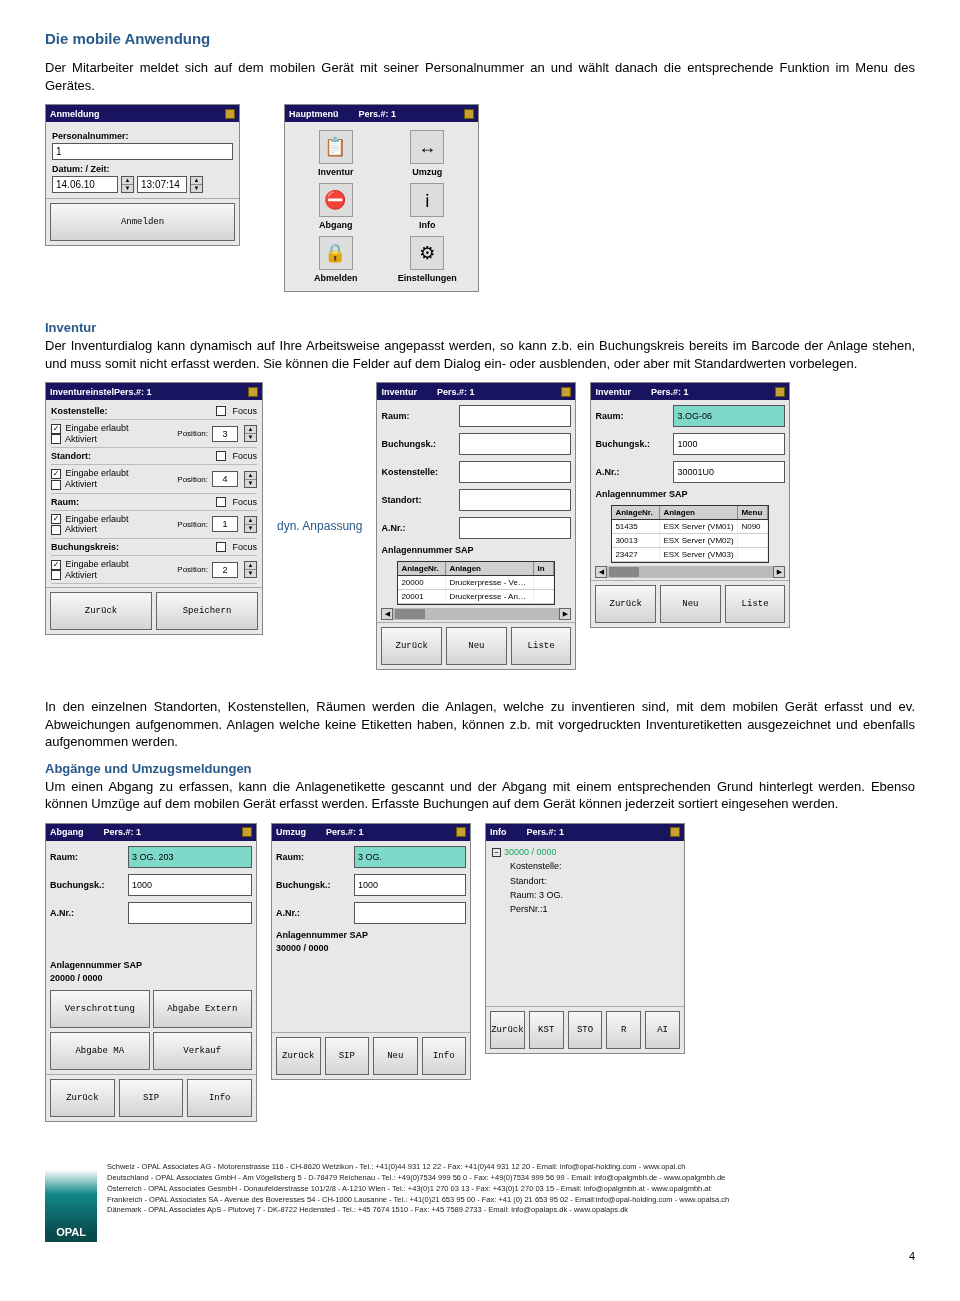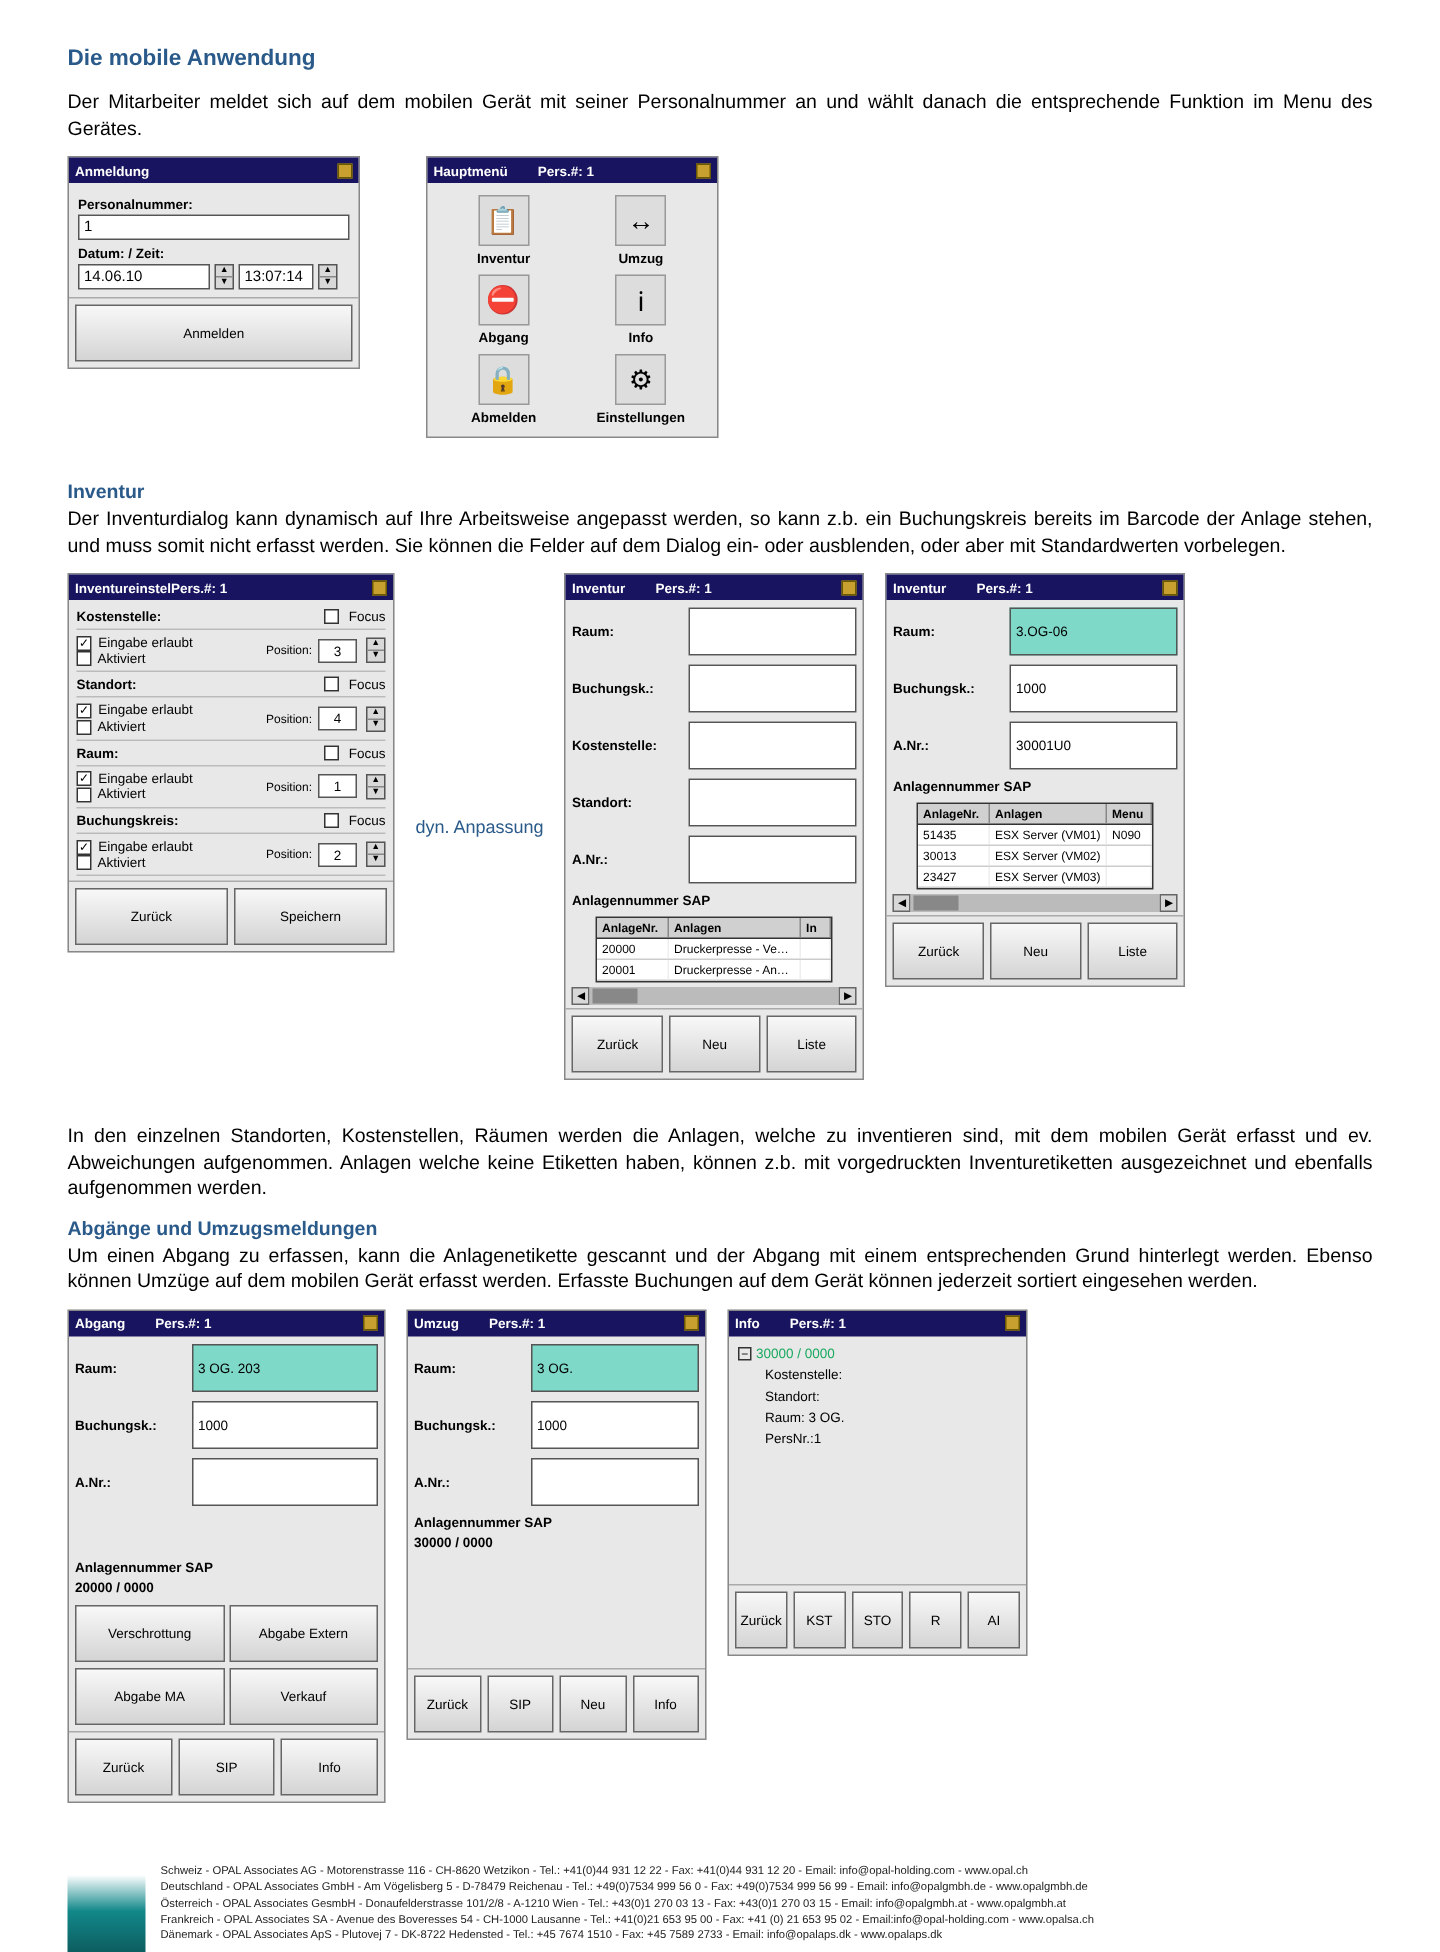--- a/index.html
+++ b/index.html
@@ -18,40 +18,40 @@
   .tb-icon { width: 10px; height: 10px; background: #c8a030; border: 1px solid #6a5800; margin-left: 3px; }
 
   
   .form-pane { padding: 5px 6px; }
   .lbl { font-weight: bold; display: block; margin: 4px 0 2px 0; }
   .txt { border: 1px solid #555; background: #fff; padding: 2px 3px; font-size: 10px; height: 17px; display: inline-block; }
   .txt.full { width: 100%; }
   .time-row { display: flex; gap: 3px; align-items: center; }
   .spin-arrows { display: inline-flex; flex-direction: column; border: 1px solid #555; background: #d8d8d8; }
   .spin-arrows span { font-size: 6px; line-height: 7px; width: 11px; text-align: center; border-bottom: 1px solid #888; }
-  .btn { border: 1px solid #666; background: linear-gradient(#f8f8f8,#d4d4d4); font-size: 9px; text-align: center; padding: 18px 0; height: 18px; display: flex; align-items: center; justify-content: center; }
+  .btn { border: 1px solid #666; background: linear-gradient(#f8f8f8,#d4d4d4); font-size: 9px; text-align: center; padding: 18px 0; height: 18px; display: flex; align-items: center; justify-content: center; font-family: Liberation Mono, monospace; }
   .btn-row { display: flex; gap: 4px; padding: 4px; border-top: 1px solid #aaa; }
   .btn-row .btn { flex: 1; }
 
   
   .menu-grid { display: grid; grid-template-columns: 1fr 1fr; gap: 6px; padding: 8px; }
   .menu-cell { display: flex; flex-direction: column; align-items: center; gap: 3px; }
   .ico { width: 34px; height: 34px; border: 1px solid #999; background: #ddd; display: flex; align-items: center; justify-content: center; font-size: 18px; }
   .menu-cell .cap { font-weight: bold; font-size: 9px; }
 
   
   .set-row { display:flex; align-items:center; gap:4px; padding: 3px 0; border-bottom: 1px solid #bbb; }
   .set-row .left { flex:1; }
   .chk { width:10px; height:10px; border:1px solid #333; display:inline-block; background:#fff; vertical-align:middle; margin-right:2px; text-align:center; font-size:8px; line-height:8px; }
   .po-input { width:26px; border:1px solid #555; background:#fff; height:16px; display:inline-block; text-align:center; font-size:9px; line-height:14px; }
 
   
   .fld-row { display:flex; align-items:center; padding:3px 2px; gap:6px; }
   .fld-row .flbl { font-weight:bold; width:72px; }
-  .fld-row .fval { border:1px solid #555; background:#fff; height:32px; flex:1; padding:0 3px; display:flex; align-items:center; }
+  .fld-row .fval { border:1px solid #555; background:#fff; height:22px; flex:1; padding:0 3px; display:flex; align-items:center; }
   .fld-row .fval.hl { background:#7fd9c9; }
   .tbl { border:1px solid #333; background:#fff; margin:3px 18px; font-size:8px; }
   .tbl-hd { display:flex; background:#d0d0d0; border-bottom:1px solid #333; font-weight:bold; }
   .tbl-hd > div { padding:2px 3px; border-right:1px solid #888; }
   .tbl-rw { display:flex; border-bottom:1px solid #ccc; }
   .tbl-rw > div { padding:2px 3px; border-right:1px solid #eee; overflow:hidden; white-space:nowrap; }
   .scroll-row { display:flex; align-items:center; background:#ccc; height:12px; margin:0 2px; }
   .scroll-row .ar { width:12px; height:12px; border:1px solid #666; display:flex; align-items:center; justify-content:center; font-size:7px; background:#d8d8d8; }
   .scroll-row .track { flex:1; background:#bbb; height:12px; position:relative; }
   .scroll-row .thumb { position:absolute; left:2px; top:1px; height:10px; width:30px; background:#888; }
@@ -81,21 +81,21 @@
     <div class="titlebar">
       <span>Anmeldung</span>
       <span class="titlebar-spacer"></span>
       <span class="tb-icon"></span>
     </div>
     <div class="form-pane">
       <span class="lbl">Personalnummer:</span>
       <div class="txt full">1</div>
       <span class="lbl">Datum: / Zeit:</span>
       <div class="time-row">
-        <div class="txt" style="width:88px">14.06.10</div>
+        <div class="txt" style="width:66px">14.06.10</div>
         <div class="spin-arrows">
             <span>▲</span>
             <span style="border:0">▼</span>
           </div>
         <div class="txt" style="width:50px">13:07:14</div>
         <div class="spin-arrows">
             <span>▲</span>
             <span style="border:0">▼</span>
           </div>
       </div>

